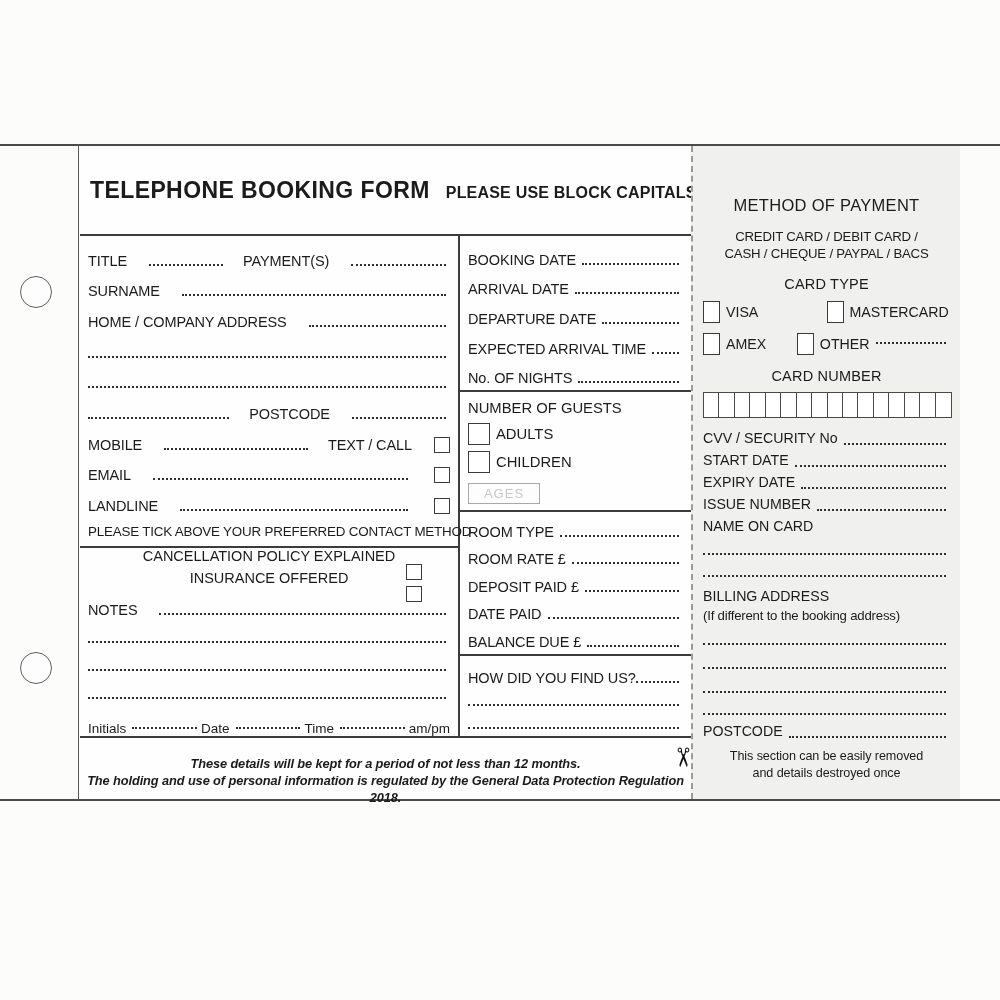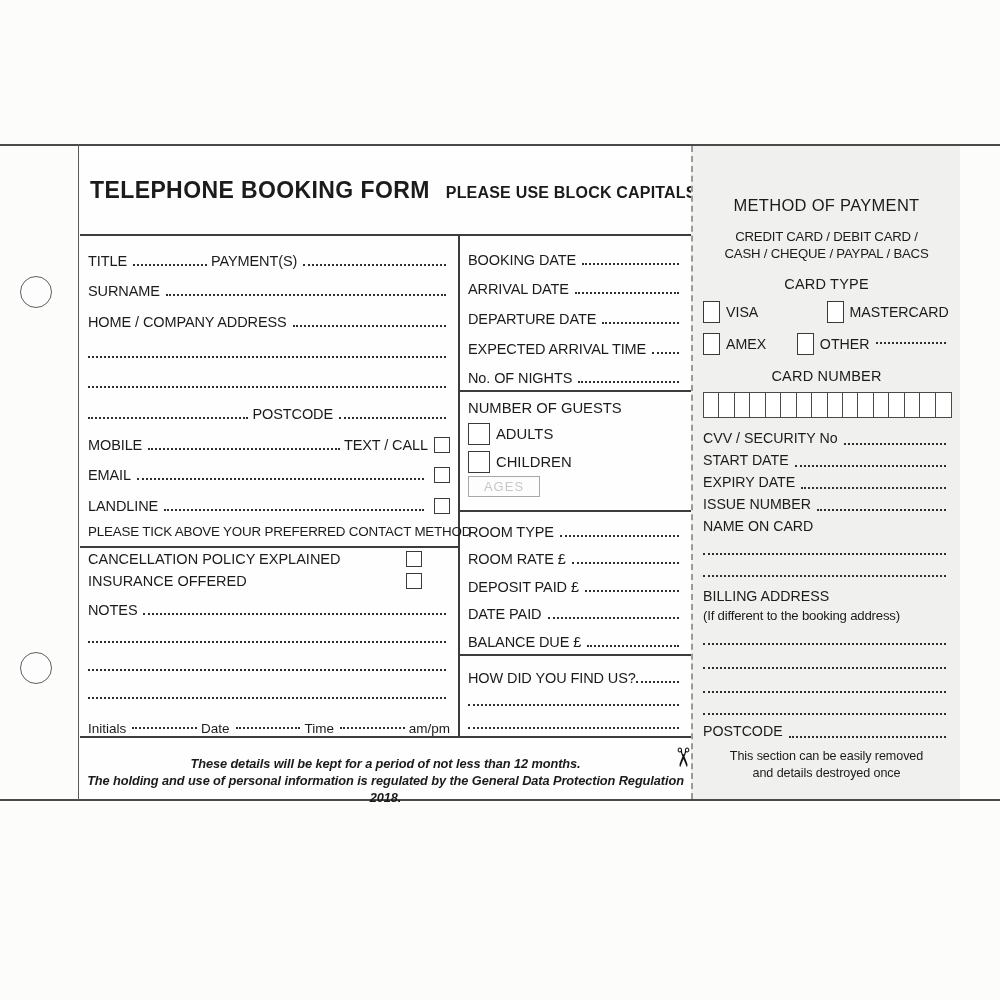--- a/index.html
+++ b/index.html
@@ -23,37 +23,37 @@
   .colL { width:380px; border-right:2px solid #3c3c3c; display:flex; flex-direction:column; }
   .colM { flex:1; display:flex; flex-direction:column; }
 
   .row { display:flex; align-items:flex-end; padding:0 8px; font-size:14.5px; letter-spacing:-.1px; white-space:nowrap; }
   .row .lbl { padding-bottom:4px; }
   .dots { flex:1; border-bottom:2px dotted #2e2e2e; margin:0 4px 7px 6px; min-width:14px; }
   .dots.fixed { flex:none; }
   .cb { width:16px; height:16px; border:1.6px solid #3a3a3a; background:#fff; flex:none; margin:0 0 4px 6px; }
 
   
-  .colL .row { height:30.8px; }
+  .colL .row { height:30.8px;gap:16px; }
   .tickline { height:30px; display:flex; align-items:center; padding:0 4px 0 8px; font-size:13.4px; letter-spacing:-.2px; border-bottom:2px solid #3c3c3c; white-space:nowrap; }
 
-  .polrow { height:22px; display:flex; align-items:center; padding:0 8px; font-size:14.5px; }
+  .polrow { height:22px; display:flex; align-items:center; padding:0 8px; font-size:14.5px;flex-direction:column; }
   .polrow:first-child { margin-top:8px; }
   .polrow .cb { margin:0 0 0 auto; margin-right:28px; }
   .notesrow { height:30px; }
   .dotline { height:28px; display:flex; align-items:flex-end; padding:0 8px; }
   .initrow { height:30px; display:flex; align-items:flex-end; padding:0 8px; font-size:13.5px; }
 
   
   .colM .row { height:30.6px; padding-left:8px; }
   .guests { border-top:2px solid #3c3c3c; border-bottom:2px solid #3c3c3c; height:125px; padding:6px 8px 0 8px; }
   .guests .gh { font-size:14.8px; margin:2px 0 4px 0; }
   .grow { display:flex; align-items:center; height:28px; font-size:14.8px; }
   .grow .cb { margin:0 6px 0 0; }
-  .ages { width:72px; height:21px; border:1.6px solid #a8a8a8; color:#c7c7c7; font-size:13px; display:flex; align-items:center; justify-content:center; letter-spacing:1px; background:#fdfdfd; }
+  .ages { width:72px; height:21px; border:1.6px solid #a8a8a8; color:#c7c7c7; font-size:13px; display:flex; align-items:center; justify-content:center; margin-top:7px; letter-spacing:1px; background:#fdfdfd; }
   .roomsec .row { height:27.6px; }
   .findus { border-top:2px solid #3c3c3c; flex:1; }
   .findus .row { height:26px; }
   .findus .dotline { height:23px; }
 
   .gdpr { height:63px; border-top:2px solid #3c3c3c; text-align:center; font-style:italic; font-weight:600; font-size:12.8px; padding-top:17px; line-height:17px; letter-spacing:-.1px; position:relative; }
 
   
   .pay { position:absolute; left:691px; top:146px; width:269px; height:653px; background:#f0f0ee; border-left:2px dashed #9a9a9a; padding:0 10px; font-size:14px; }
   .pay .heading { text-align:center; font-size:16.5px; letter-spacing:.3px; margin-top:50px; }

